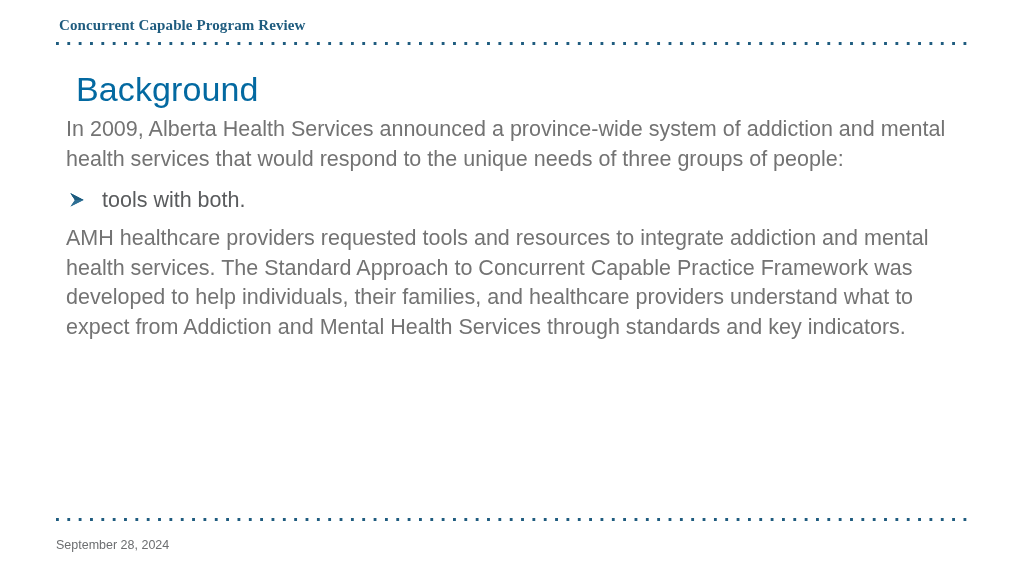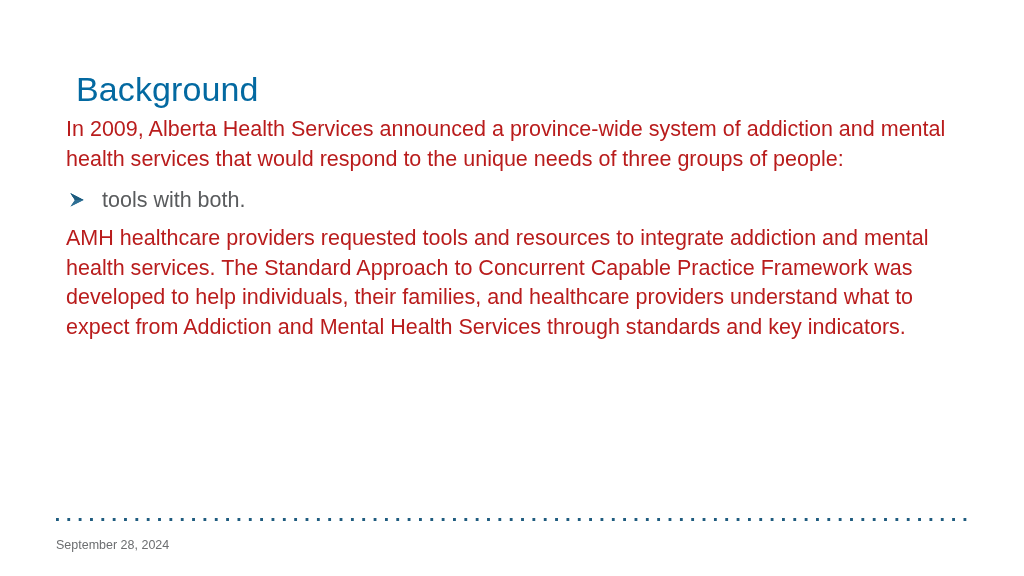--- a/index.html
+++ b/index.html
@@ -79,21 +79,21 @@
   .content {
     position: absolute;
     left: 66px;
     top: 57px;
     width: 892px;
   }
 
   .para {
     font-size: 21.5px;
     line-height: 29.6px;
-    color: #b91c1c;
+    color: #737373;
     margin: 0;
     letter-spacing: 0.01px;
   }
 
   .para.intro {
     width: 890px;
   }
 
   .bullet-list {
     list-style: none;
@@ -142,20 +142,24 @@
     white-space: nowrap;
     pointer-events: auto;
     text-align: center;
   }
 </style>
 </head>
 <body>
 
 <div class="slide">
 
+  <div class="slide-header">
+    <div class="header-title">Concurrent Capable Program Review</div>
+    <div class="dotted-rule top"></div>
+  </div>
 
   <div class="slide-body">
 
     <h1 class="page-title">Background</h1>
 
     <div class="content">
 
       <p class="para intro">In 2009, Alberta Health Services announced a province-wide system of addiction and mental health services that would respond to the unique needs of three groups of people:</p>
 
       <ul class="bullet-list">

